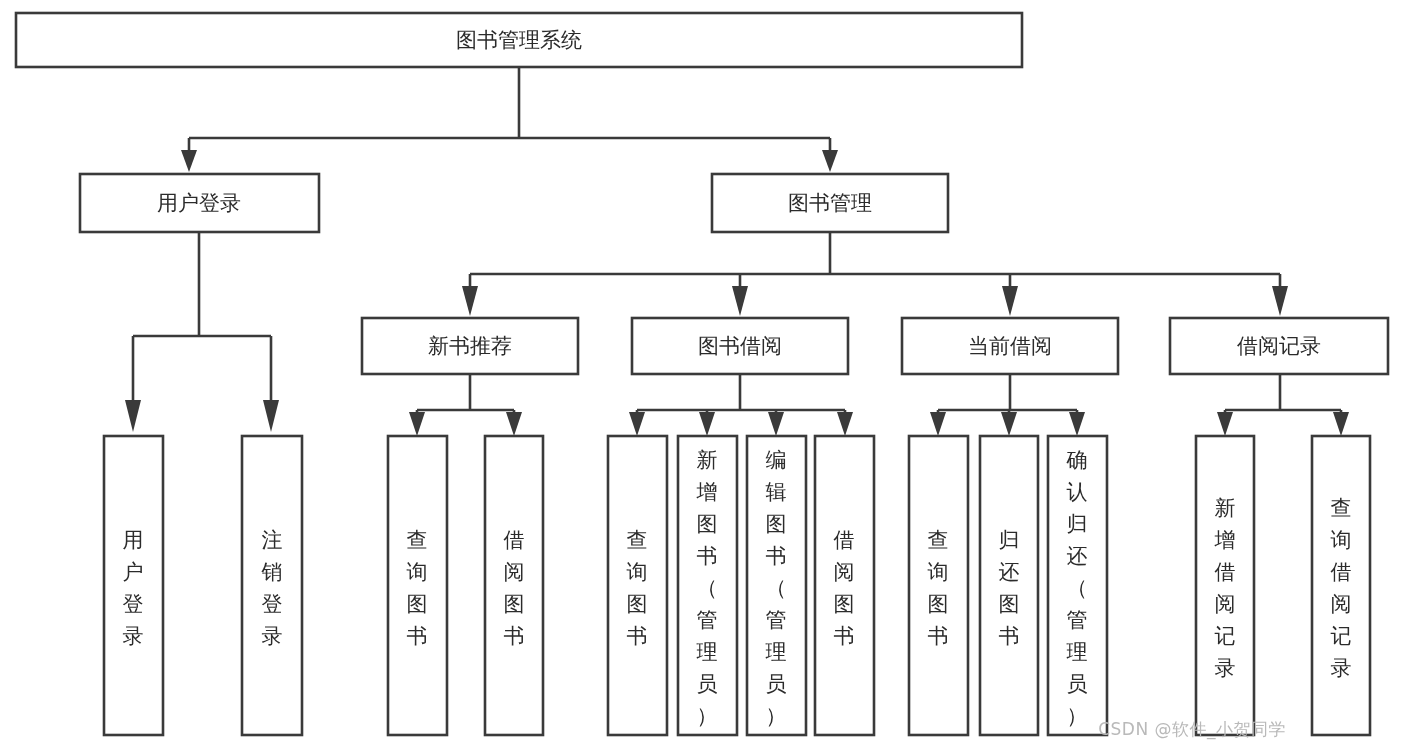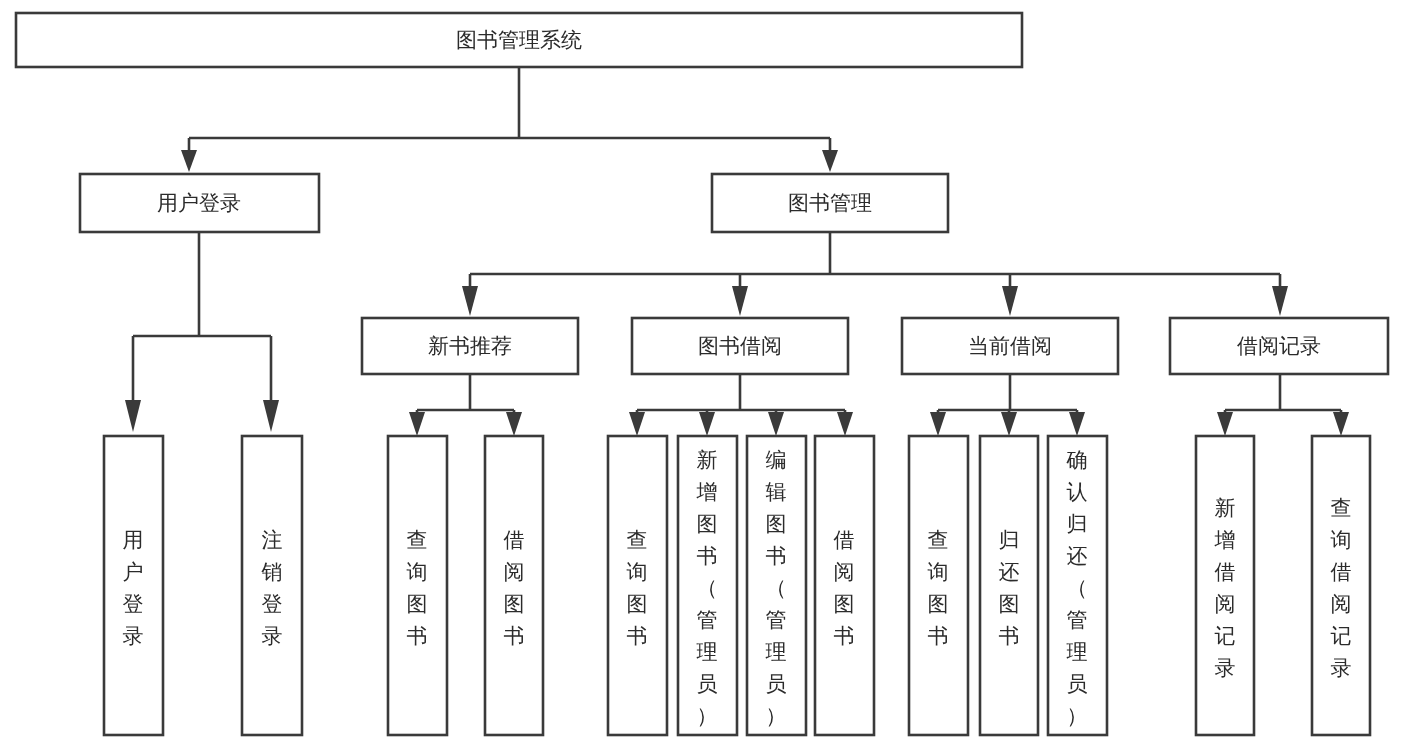--- a/index.html
+++ b/index.html
@@ -221,13 +221,14 @@
       <rect class="node-box" x="1196" y="436" width="58" height="299"></rect>
       <text class="node-label-vertical" x="1225" y="0"><tspan x="1225" y="514.5" text-anchor="middle">新</tspan><tspan x="1225" y="546.5" text-anchor="middle">增</tspan><tspan x="1225" y="578.5" text-anchor="middle">借</tspan><tspan x="1225" y="610.5" text-anchor="middle">阅</tspan><tspan x="1225" y="642.5" text-anchor="middle">记</tspan><tspan x="1225" y="674.5" text-anchor="middle">录</tspan></text>
     </g>
     <g>
       <rect class="node-box" x="1312" y="436" width="58" height="299"></rect>
       <text class="node-label-vertical" x="1341" y="0"><tspan x="1341" y="514.5" text-anchor="middle">查</tspan><tspan x="1341" y="546.5" text-anchor="middle">询</tspan><tspan x="1341" y="578.5" text-anchor="middle">借</tspan><tspan x="1341" y="610.5" text-anchor="middle">阅</tspan><tspan x="1341" y="642.5" text-anchor="middle">记</tspan><tspan x="1341" y="674.5" text-anchor="middle">录</tspan></text>
     </g>
 
   </svg>
 
+  <div class="watermark-text">CSDN @软件_小贺同学</div>
 </div>
 
 </body></html>

